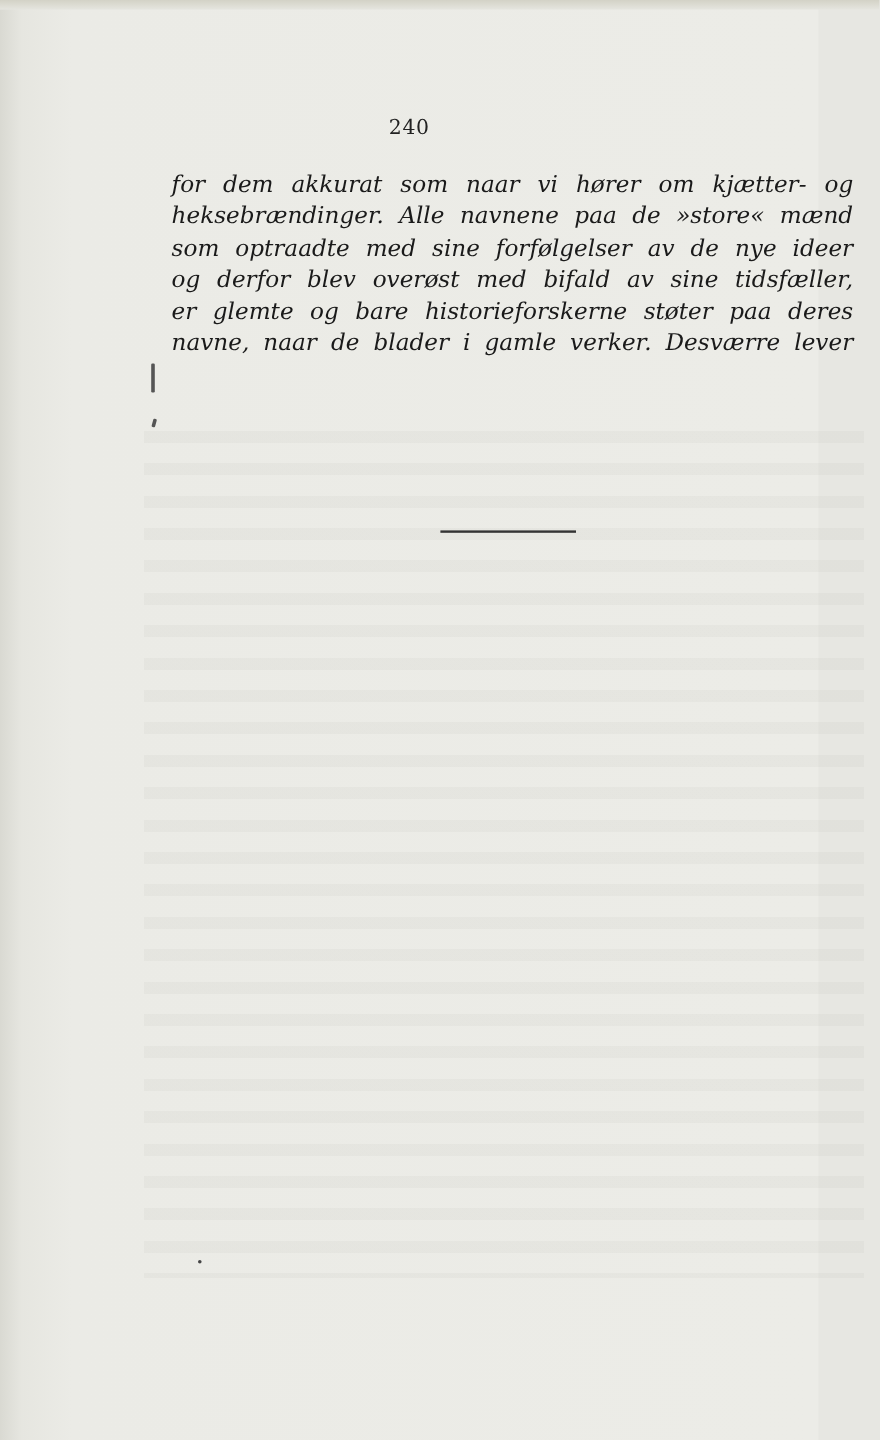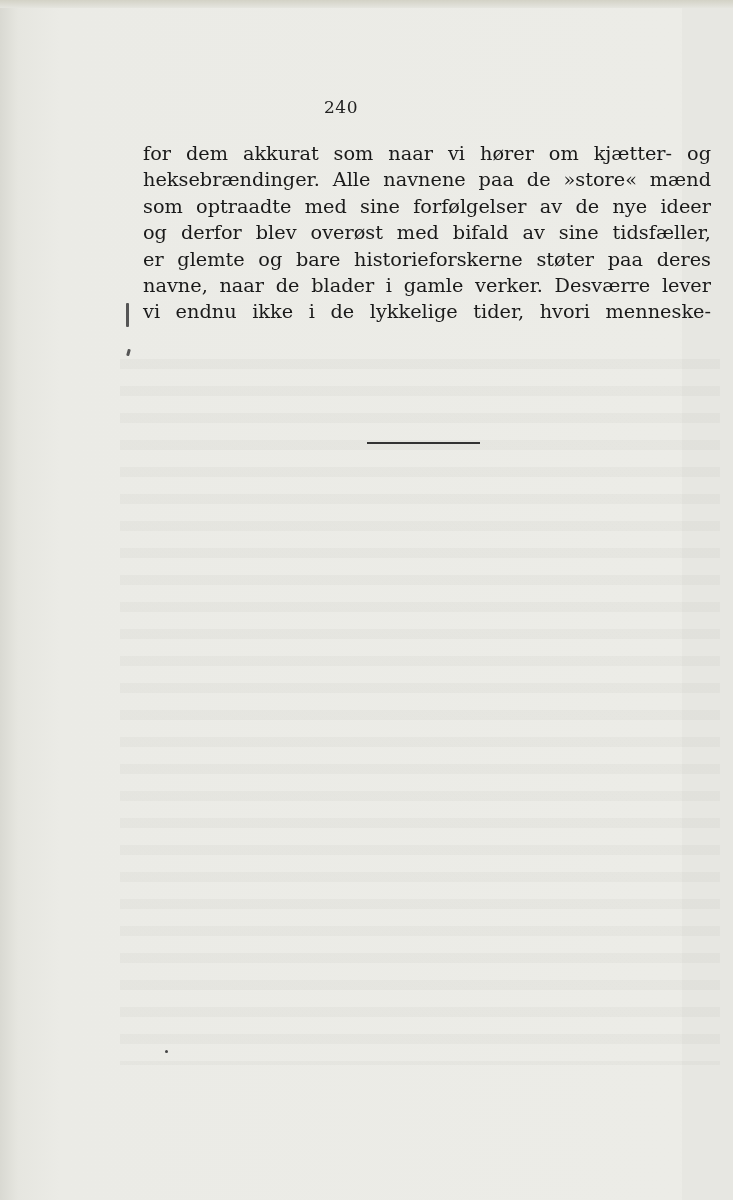--- a/index.html
+++ b/index.html
@@ -30,21 +30,21 @@
       position: absolute; left: 0; width: 100%; top: 97px;
       text-align: center; font-size: 17px; color: #222;
       letter-spacing: 0.5px;
     }
     .body-text {
       position: absolute; left: 143px; top: 141px; width: 568px;
       font-size: 19.3px; line-height: 26.4px; color: #1a1a1a;
     }
     .line {
       display: block; white-space: nowrap;
-      text-align: justify; text-align-last: justify;
+      text-align: justify; text-align-last: justify; font-style: italic;
     }
     .line.last { text-align-last: left; }
     .divider {
       position: absolute; left: 367px; top: 442px; width: 113px; height: 2px;
       background: #333;
     }
     .margin-mark {
       position: absolute; background: #555; border-radius: 1px;
     }
   </style>
@@ -57,21 +57,20 @@
 
   <div class="page-number">240</div>
 
   <div class="body-text">
     <span class="line">for dem akkurat som naar vi hører om kjætter- og</span>
     <span class="line">heksebrændinger. Alle navnene paa de »store« mænd</span>
     <span class="line">som optraadte med sine forfølgelser av de nye ideer</span>
     <span class="line">og derfor blev overøst med bifald av sine tidsfæller,</span>
     <span class="line">er glemte og bare historieforskerne støter paa deres</span>
     <span class="line">navne, naar de blader i gamle verker. Desværre lever</span>
-    <span class="line">vi endnu ikke i de lykkelige tider, hvori menneske-</span>
   </div>
 
   <div class="margin-mark" style="left:126px; top:303px; width:3px; height:24px;"></div>
   <div class="margin-mark" style="left:127px; top:349px; width:3px; height:7px; transform: rotate(15deg);"></div>
   <div class="margin-mark" style="left:165px; top:1050px; width:3px; height:3px; border-radius:50%; background:#444;"></div>
 
   <div class="divider"></div>
 </div>
 
 </body></html>

